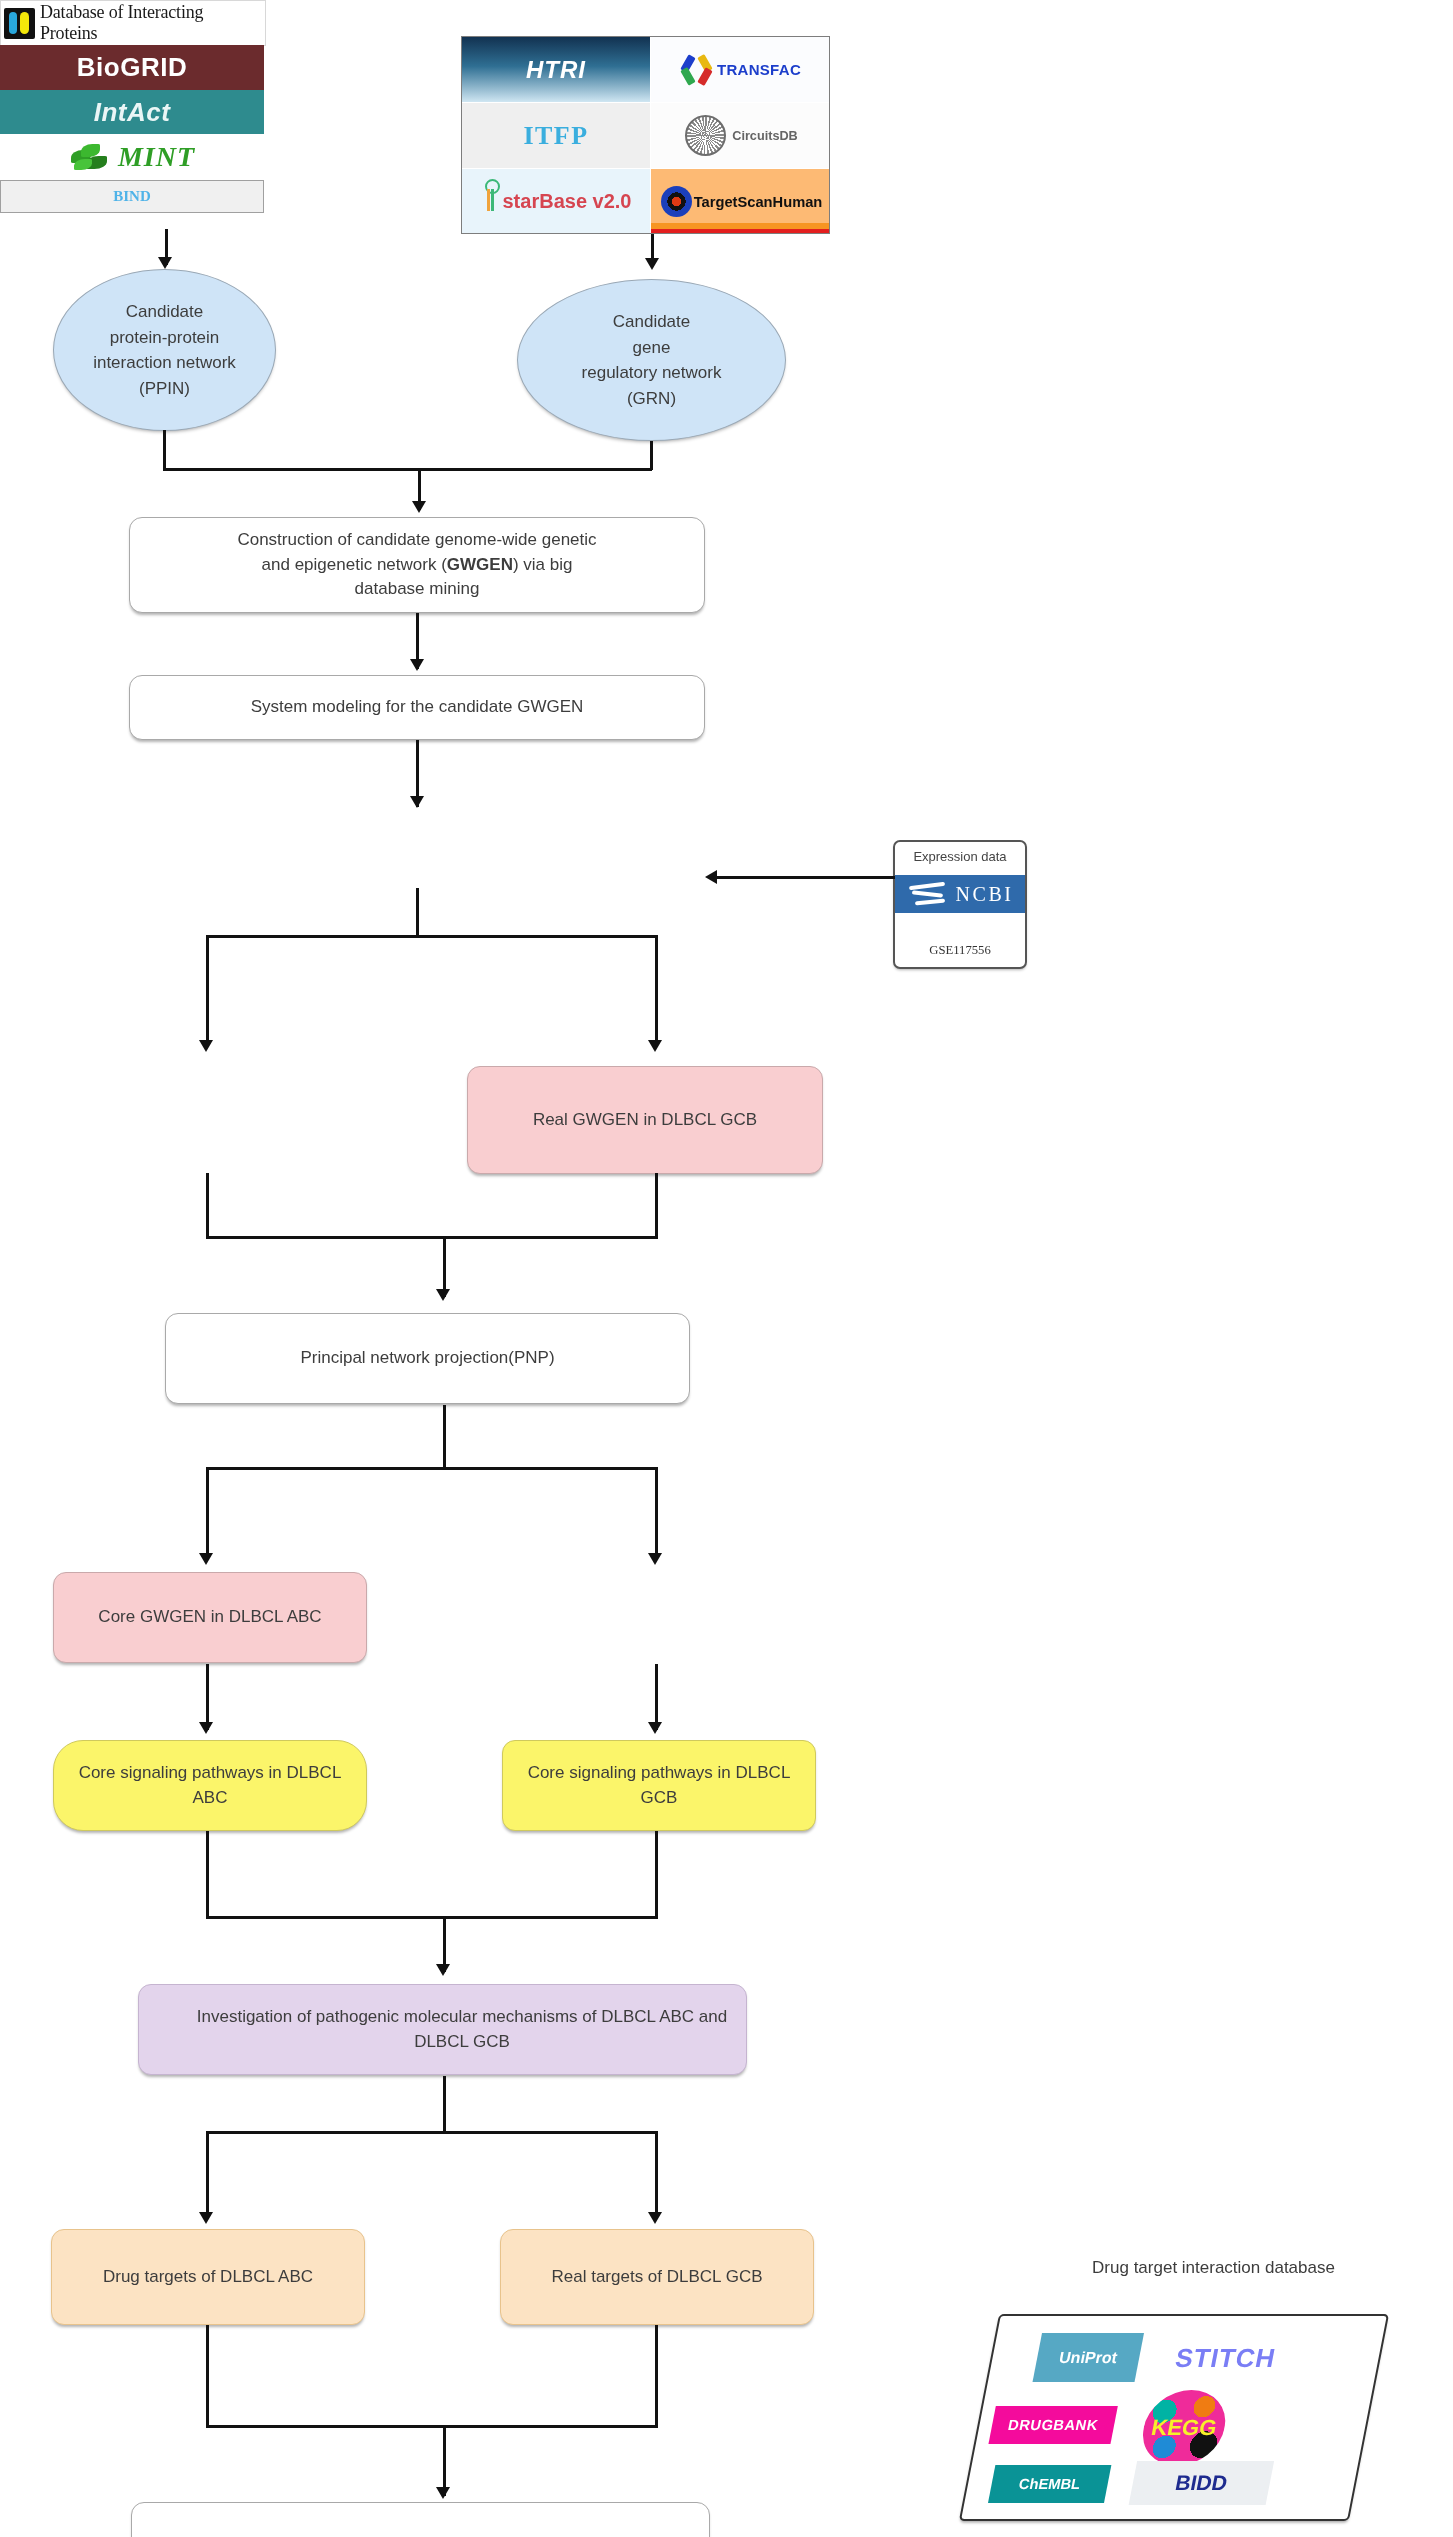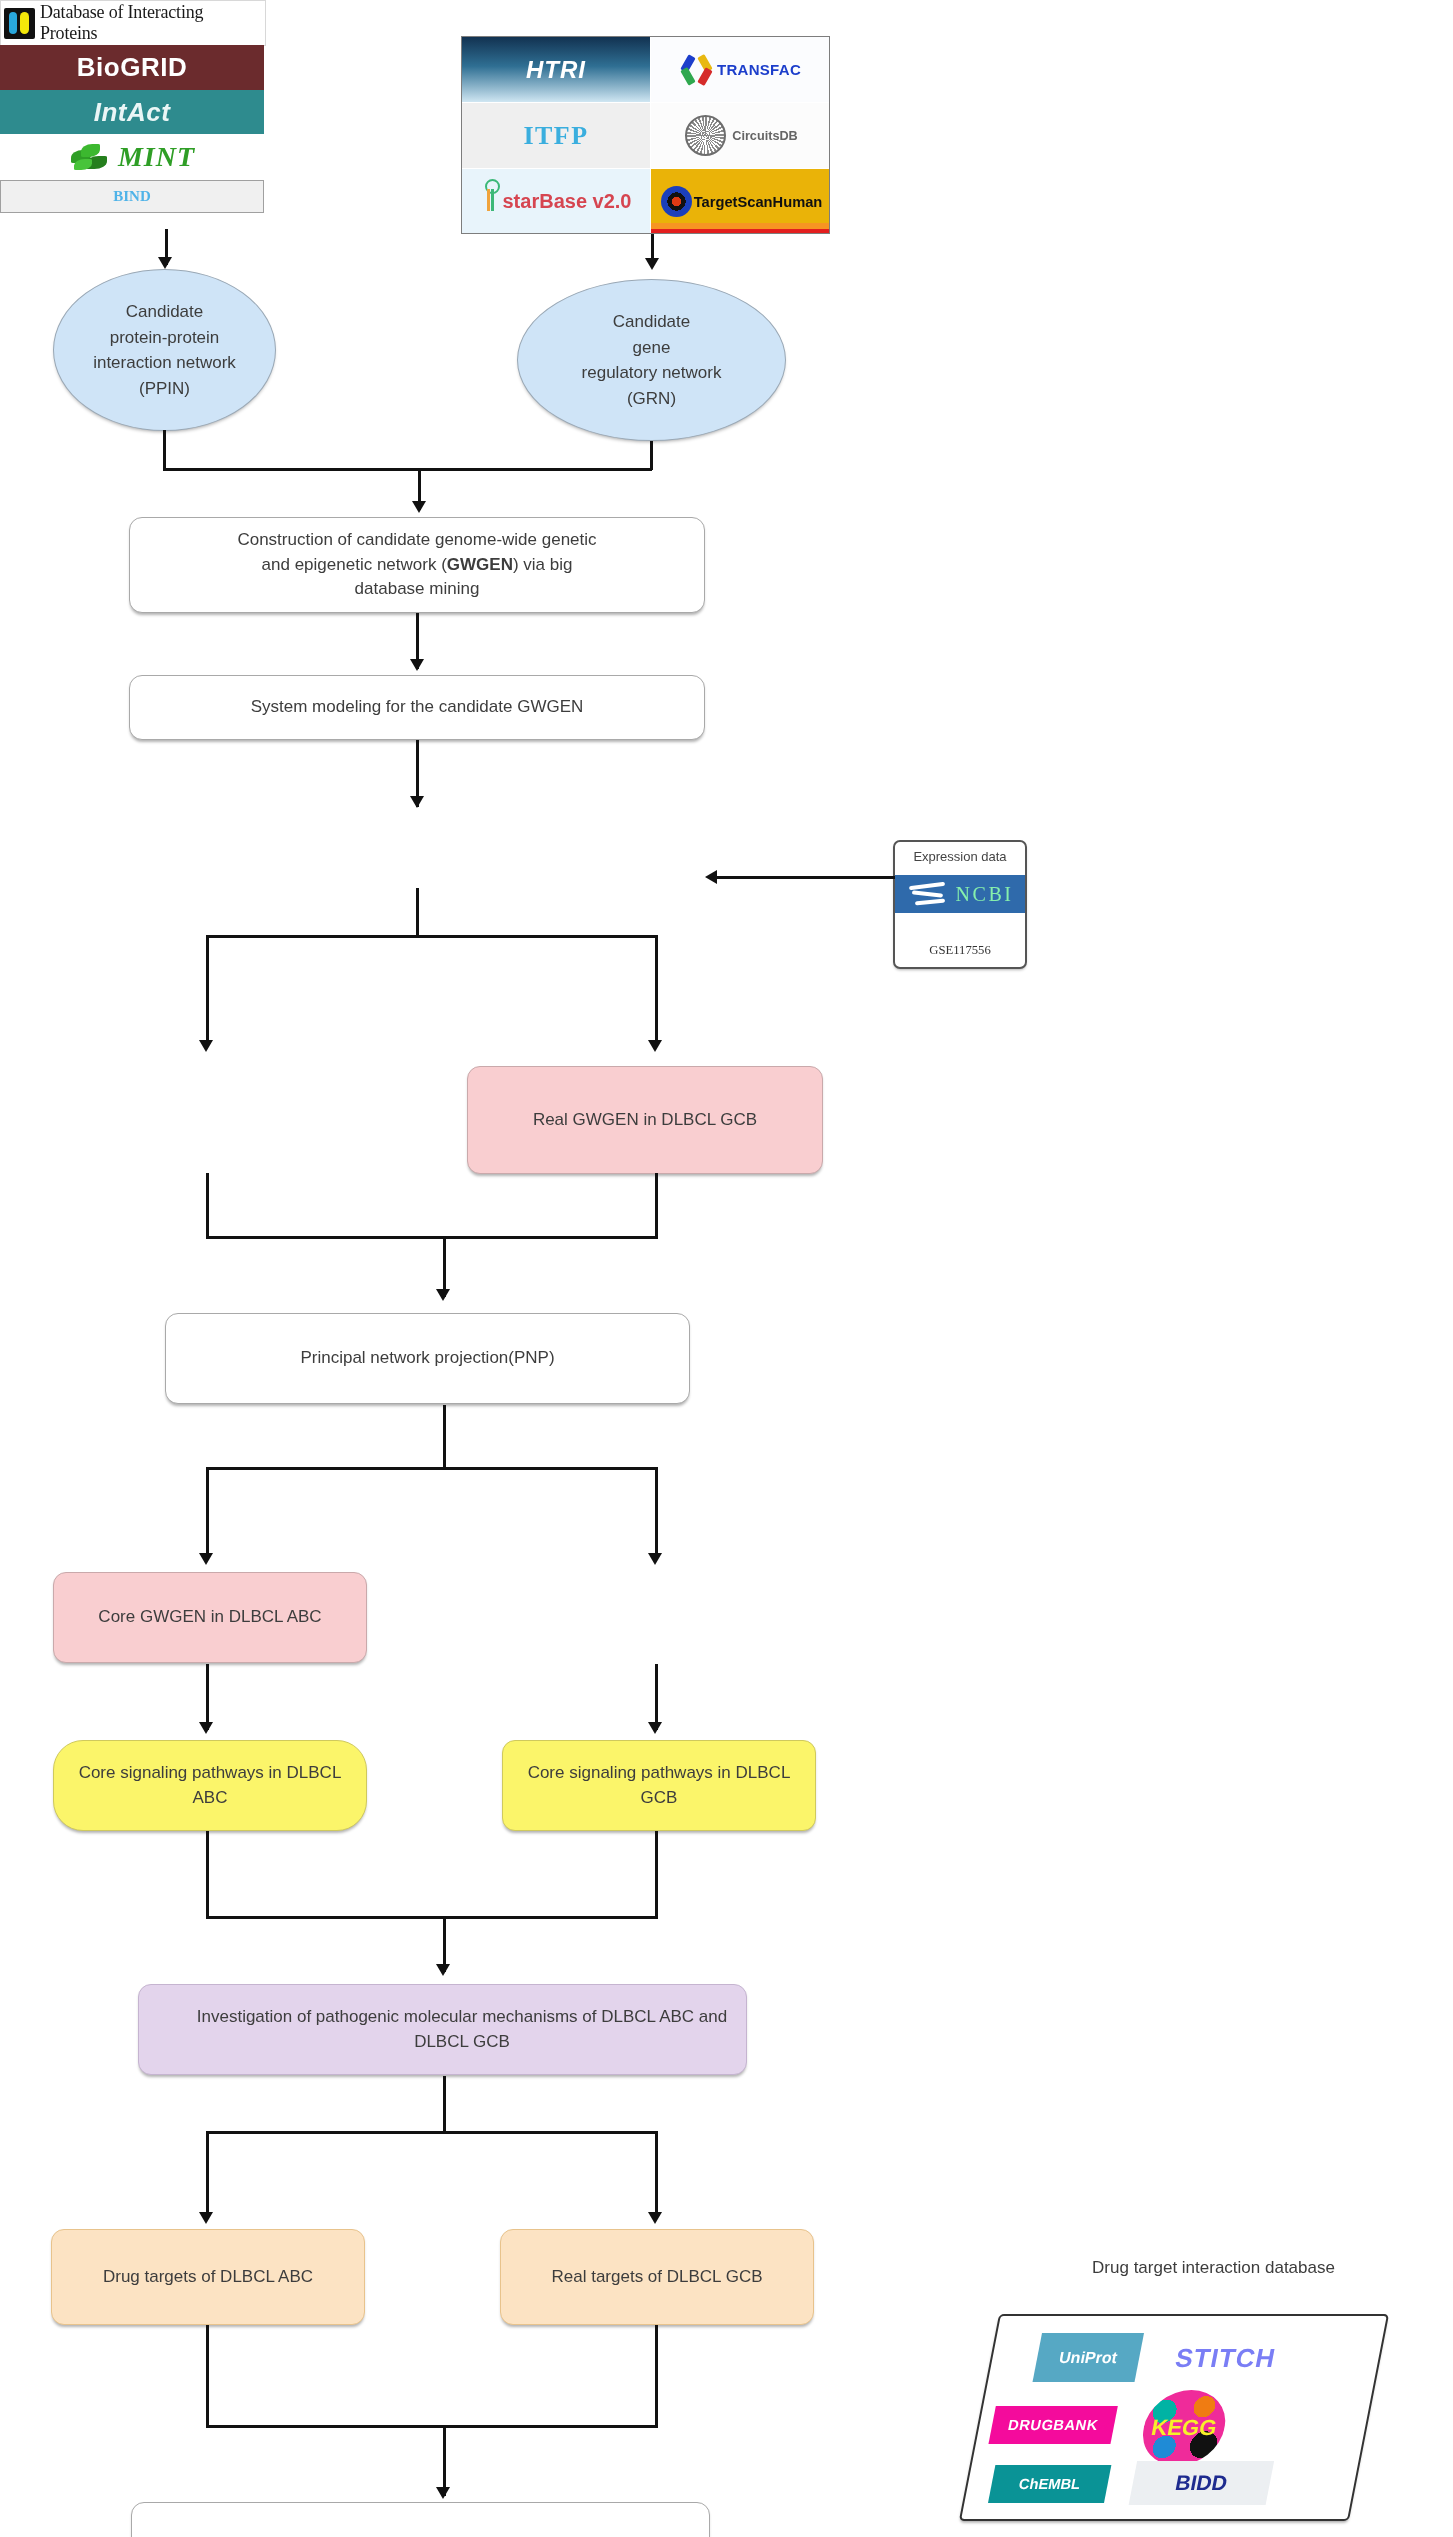--- a/index.html
+++ b/index.html
@@ -75,38 +75,38 @@
   .tf-x i{position:absolute;width:7.6px;height:17px;border-radius:1.5px;}
   .tf-word{color:#1c3ecb;font-size:15px;letter-spacing:0.3px;}
   .itfp{left:0;top:66px;width:188px;height:65px;background:#efefef;color:#3aaede;
         font-size:26px;font-family:"Liberation Serif","DejaVu Serif",serif;letter-spacing:1.5px;}
   .circuitsdb{left:189px;top:66px;width:181px;height:65px;background:#fcfcfc;color:#656565;font-size:12.7px;}
   .cdb-seal{width:37px;height:37px;border-radius:50%;border:2px double #6d6d6d;flex:none;margin-right:6px;
             background:repeating-conic-gradient(#8a8a8a 0 6deg,#ffffff 6deg 12deg);}
   .starbase{left:0;top:132px;width:188px;height:65px;background:#e8f4fb;}
   .sb-hair{width:20px;height:47px;flex:none;position:relative;margin-right:2px;}
   .sb-word{color:#d64550;font-size:20px;}
-  .targetscan{left:189px;top:132px;width:181px;height:65px;background:#eab308;}
+  .targetscan{left:189px;top:132px;width:181px;height:65px;background:#fdba74;}
   .ts-eye{width:31px;height:31px;border-radius:50%;flex:none;margin-right:2px;
           background:radial-gradient(circle,#e03a14 0 22%,#111 22% 42%,#1b3fbb 42% 100%);}
   .ts-a{color:#111;font-size:14.7px;}
   .ts-bars{position:absolute;left:189px;bottom:0;width:181px;height:10px;
            background:linear-gradient(180deg,#f79522 0 55%,#e31e1e 55% 100%);}
 
   
   #ncbi-box{left:893px;top:840px;width:134px;height:129px;background:#fff;
             border:2px solid #555;border-radius:7px;box-shadow:0 2px 3px -1px rgba(0,0,0,.3);
             position:absolute;box-sizing:border-box;}
   .ncbi-cap{position:absolute;left:0;top:7px;width:100%;text-align:center;
             font-size:13px;color:#444;}
   .ncbi-bar{position:absolute;left:0;top:33px;width:100%;height:38px;background:#2f6aab;
             display:flex;align-items:center;justify-content:center;}
   .ncbi-swoosh{width:44px;height:26px;flex:none;margin-right:5px;position:relative;}
   .ncbi-swoosh i{position:absolute;height:3.6px;background:#fff;border-radius:2px;}
-  .ncbi-word{color:#86efac;font-size:20px;letter-spacing:2.5px;
+  .ncbi-word{color:#ffffff;font-size:20px;letter-spacing:2.5px;
              font-family:"Liberation Serif","DejaVu Serif",serif;}
   .ncbi-gse{position:absolute;left:0;bottom:9px;width:100%;text-align:center;
             font-size:12.7px;color:#333;font-family:"Liberation Serif","DejaVu Serif",serif;}
 
   
   #dti-label{position:absolute;left:990px;top:2258px;width:447px;text-align:center;
              font-size:17px;color:#3d3d3d;}
   #dti-panel{position:absolute;left:979px;top:2314px;width:386px;height:203px;
              background:#fff;border:2px solid #333;
              transform:skewX(-11deg);box-shadow:0 2.5px 3px -1px rgba(0,0,0,.35);

